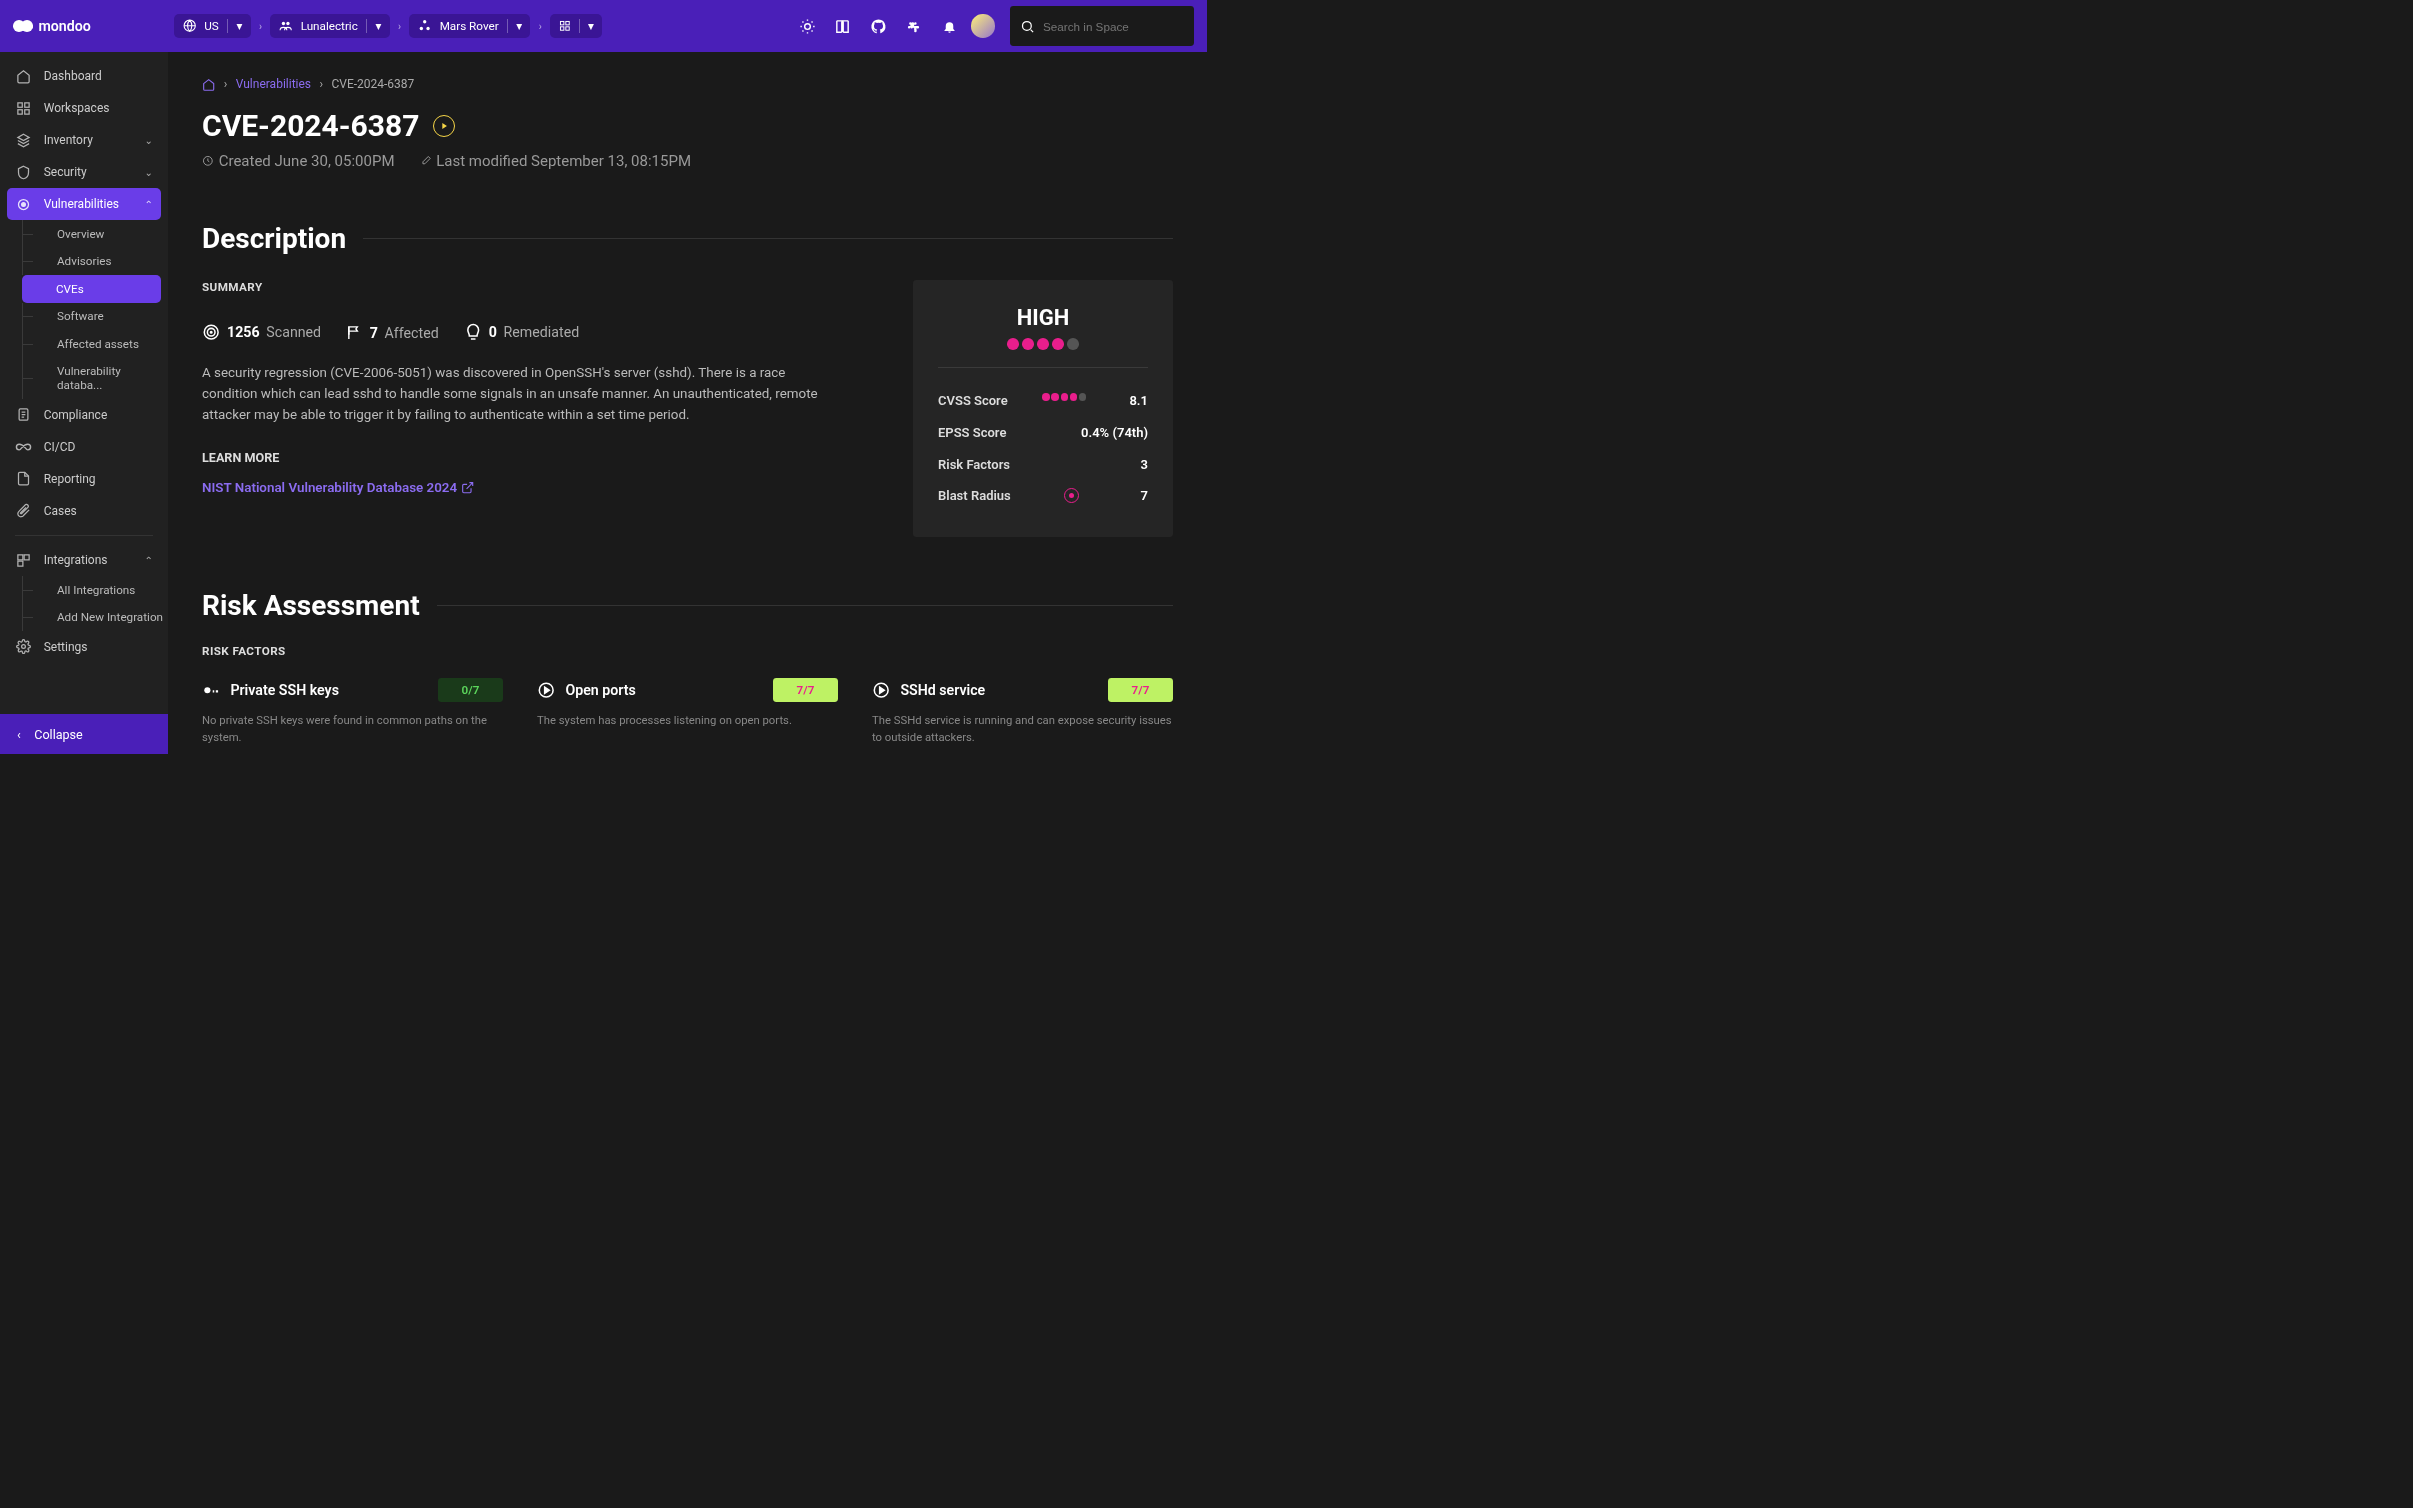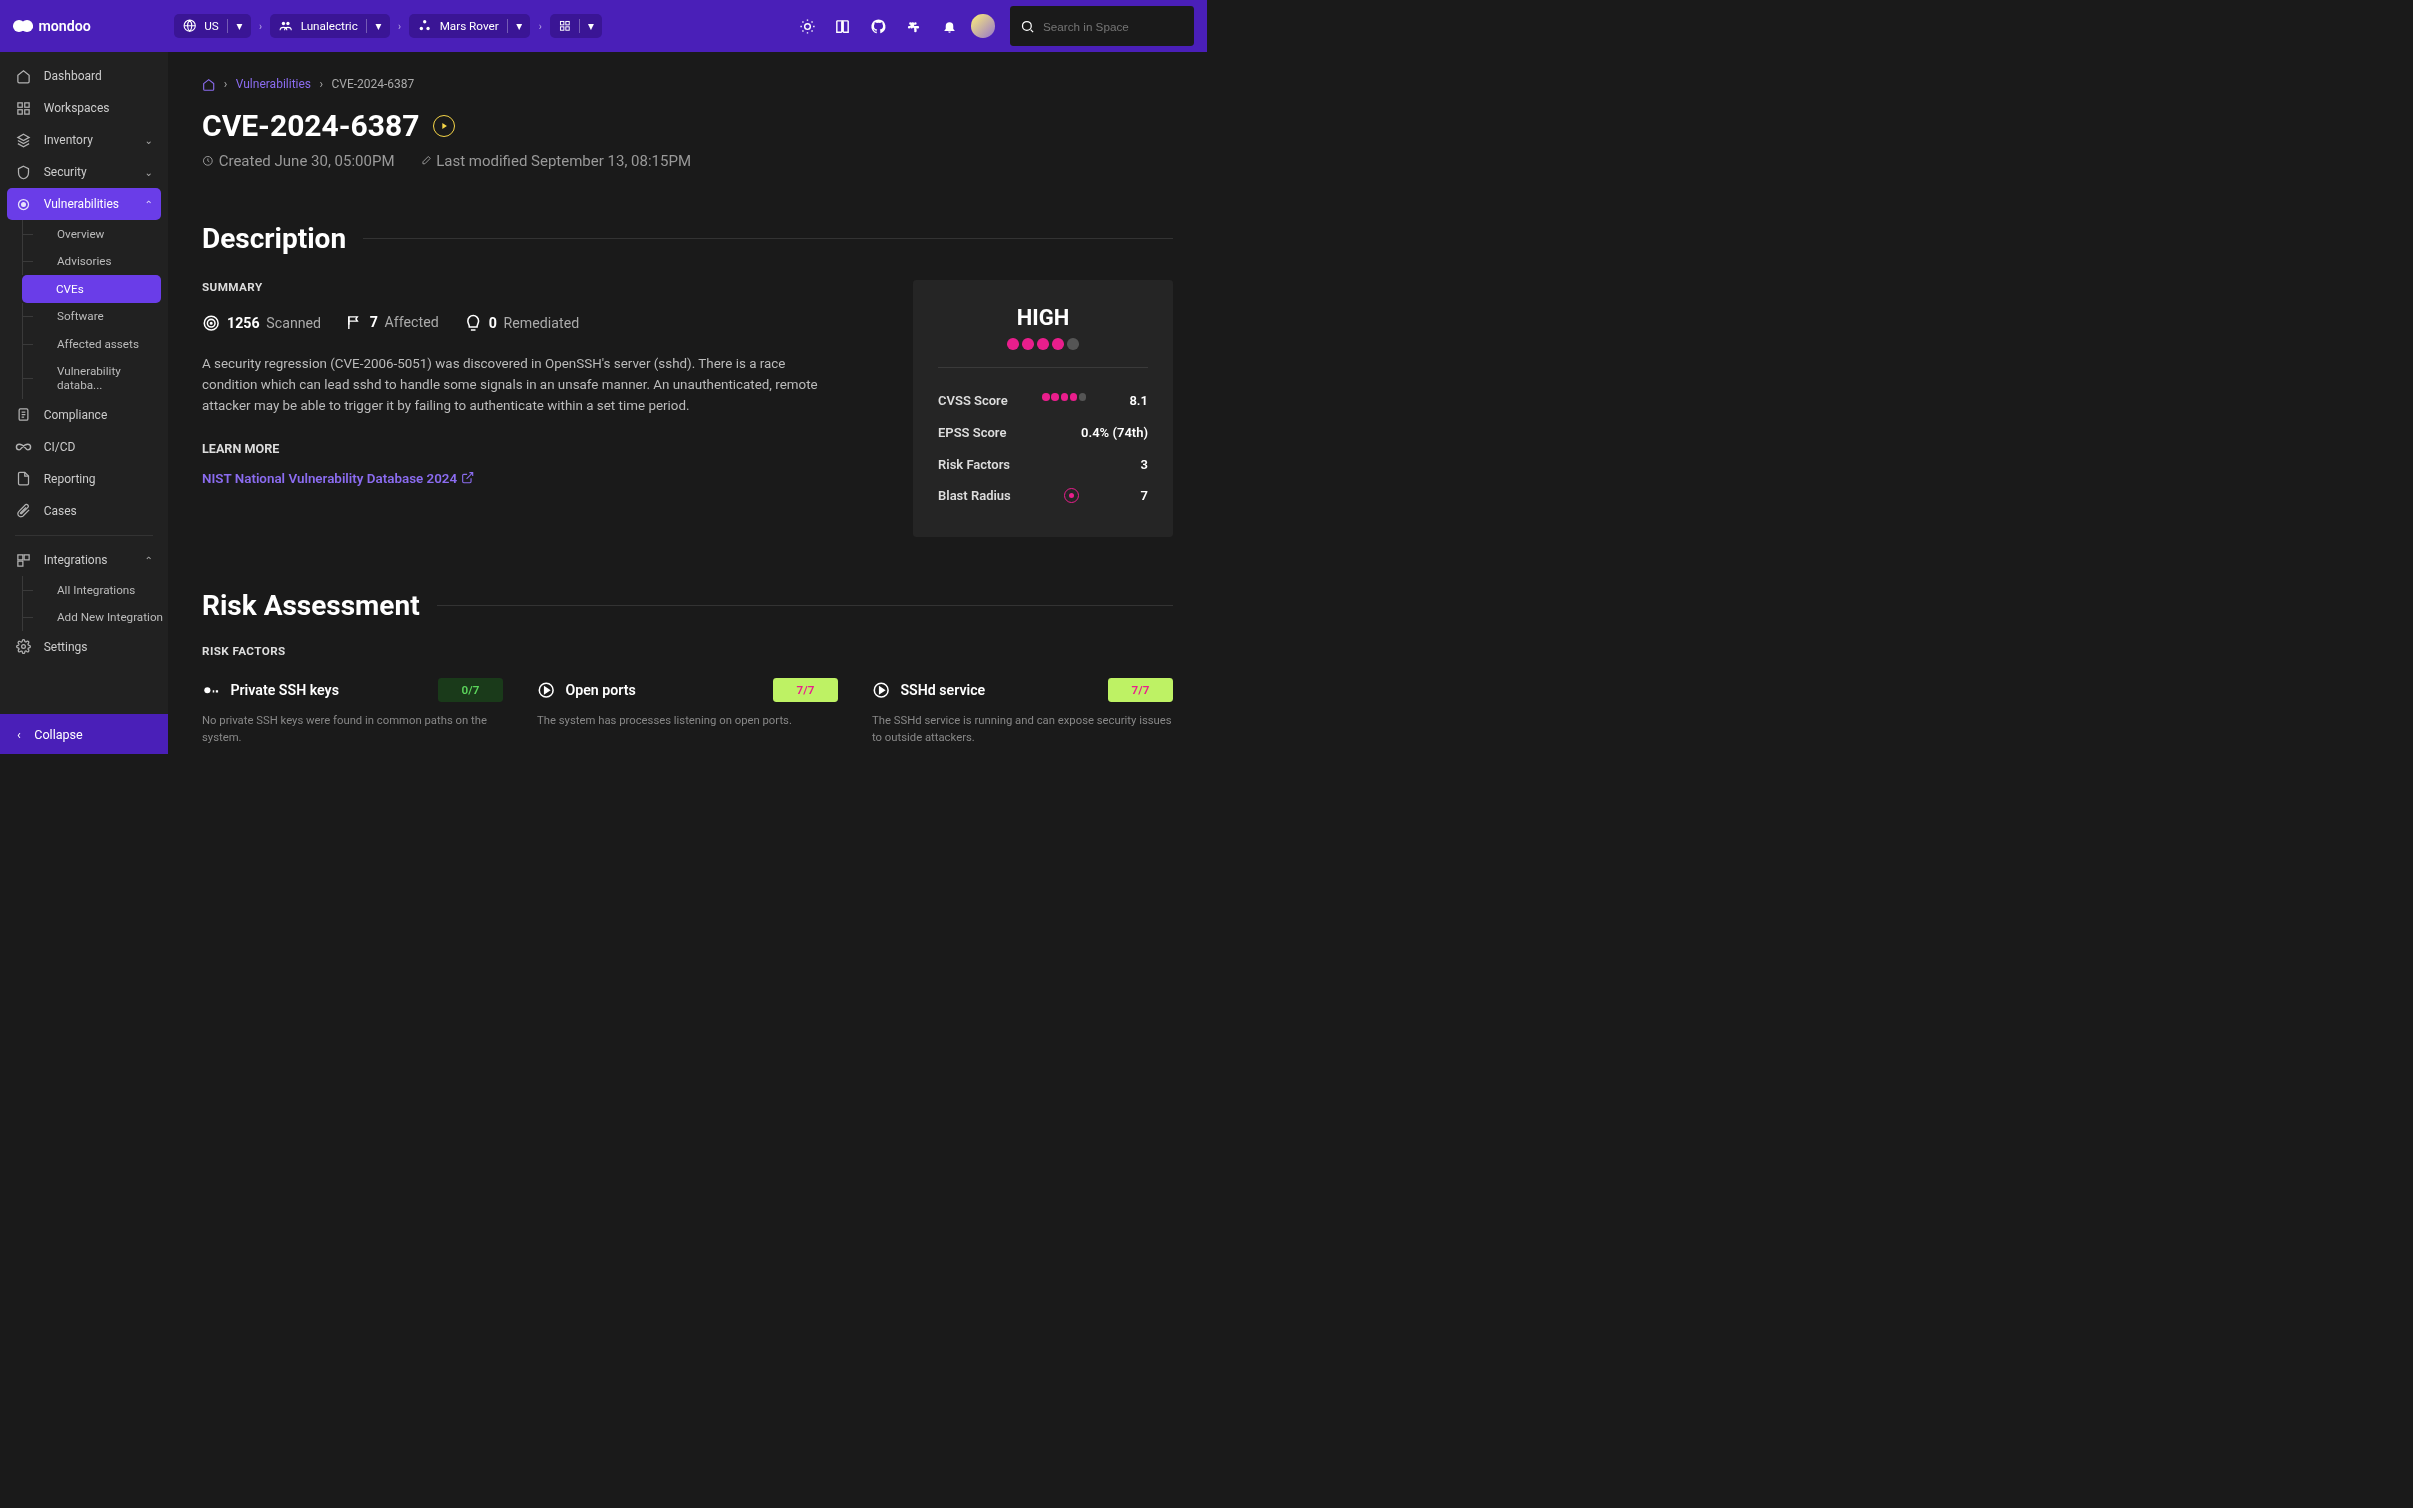--- a/index.html
+++ b/index.html
@@ -216,22 +216,22 @@
     .section-label {
       color: #ddd;
       font-weight: 700;
       font-size: 11.7px;
       text-transform: uppercase;
       letter-spacing: 0.4px;
     }
     .stats-row {
       display: flex;
       gap: 25px;
-      margin-top: 20px;
-      align-items: flex-start;
+      margin-top: 29px;
+      align-items: flex-end;
     }
     .stat { display: flex; align-items:center; gap: 6.7px; color:#aaa; font-size: 14.2px;}
     .stat b { color: white; font-weight:700;}
     .description-body {
       margin-top: 22px;
       color: #bbb;
       font-size: 13.4px;
       line-height: 1.55;
       max-width: 637px;
     }
@@ -241,21 +241,21 @@
       font-weight:700;
       font-size:12.6px;
     }
     .ext-link {
       margin-top: 15px;
       color:#8b6cf0;
       font-weight:600;
       font-size:13.4px;
       cursor:pointer;
       display:flex;
-      align-items:flex-start;
+      align-items:center;
       gap:4px;
     }
 
     
     .score-card {
       background: #252525;
       border-radius: 3.4px;
       width: 260px;
       padding: 25px;
       flex-shrink: 0;

